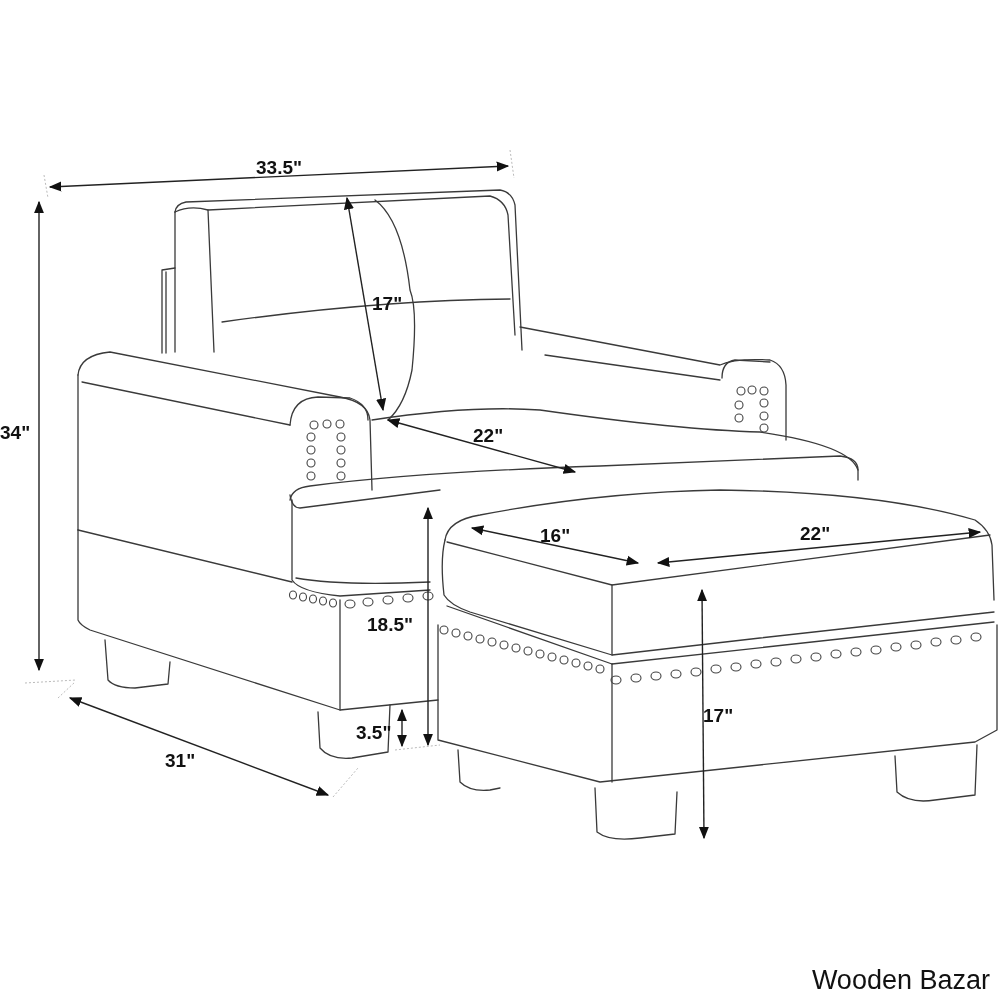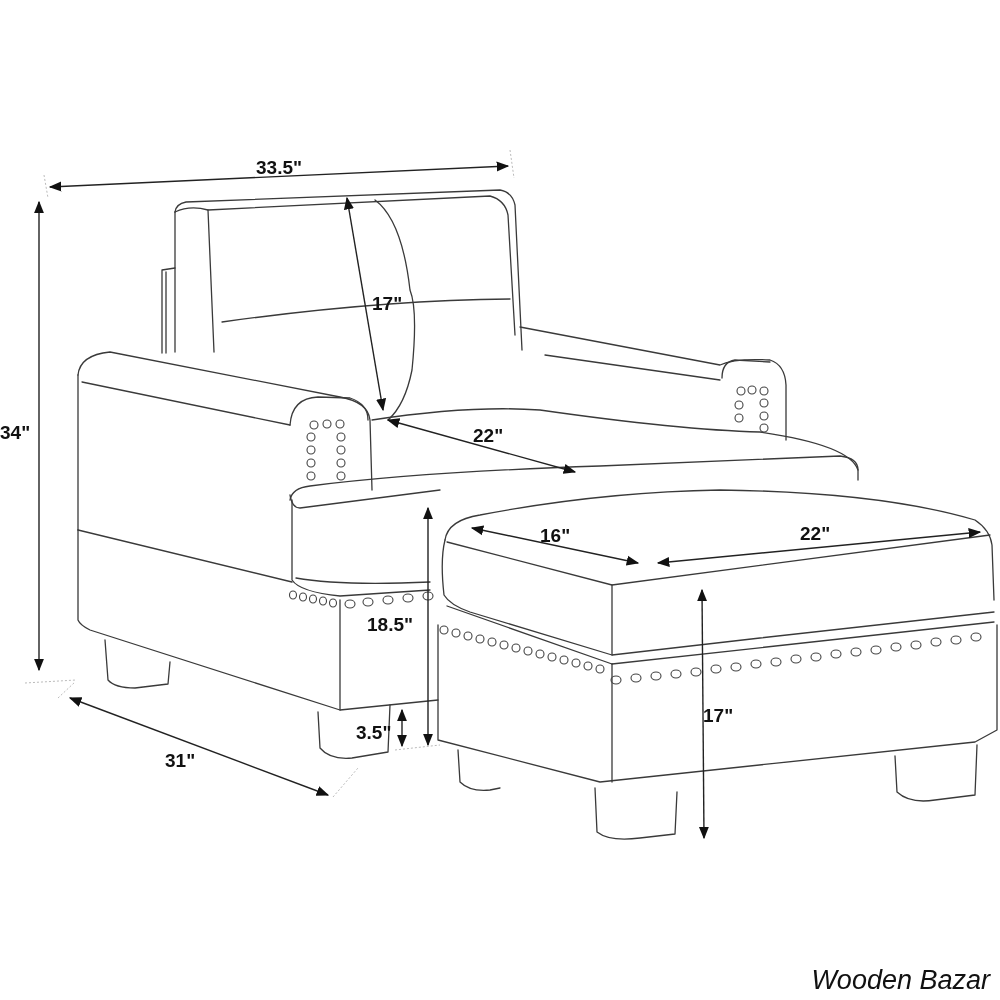--- a/index.html
+++ b/index.html
@@ -4,21 +4,21 @@
 <style>
   html,body{margin:0;padding:0;background:#ffffff;}
   body{width:1000px;height:1000px;position:relative;overflow:hidden;}
   #diagram{position:absolute;left:0;top:0;width:1000px;height:1000px;}
   .ln{fill:none;stroke:#3a3a3a;stroke-width:1.3;stroke-linejoin:round;stroke-linecap:round;}
   .dim{fill:none;stroke:#222;stroke-width:1.4;}
   .arrow{fill:#111;}
   .tack{fill:none;stroke:#444;stroke-width:1.1;}
   .guide{fill:none;stroke:#bbb;stroke-width:1;stroke-dasharray:2 2;}
   .lbl{font-family:"Liberation Sans",sans-serif;font-weight:bold;font-size:19px;fill:#111;}
-  .brand{position:absolute;right:10px;bottom:4px;font-family:"Liberation Sans",sans-serif;font-size:27px;color:#111;font-style:italic;}
+  .brand{position:absolute;right:10px;bottom:4px;font-family:"Liberation Sans",sans-serif;font-size:27px;color:#111;}
 </style>
 </head>
 <body>
 
 <svg id="diagram" viewBox="0 0 1000 1000" xmlns="http://www.w3.org/2000/svg">
   <defs>
     <marker id="ah" viewBox="0 0 10 10" refX="9" refY="5" markerWidth="9" markerHeight="9" orient="auto-start-reverse">
       <path d="M0,1 L10,5 L0,9 z" class="arrow"></path>
     </marker>
   </defs>

